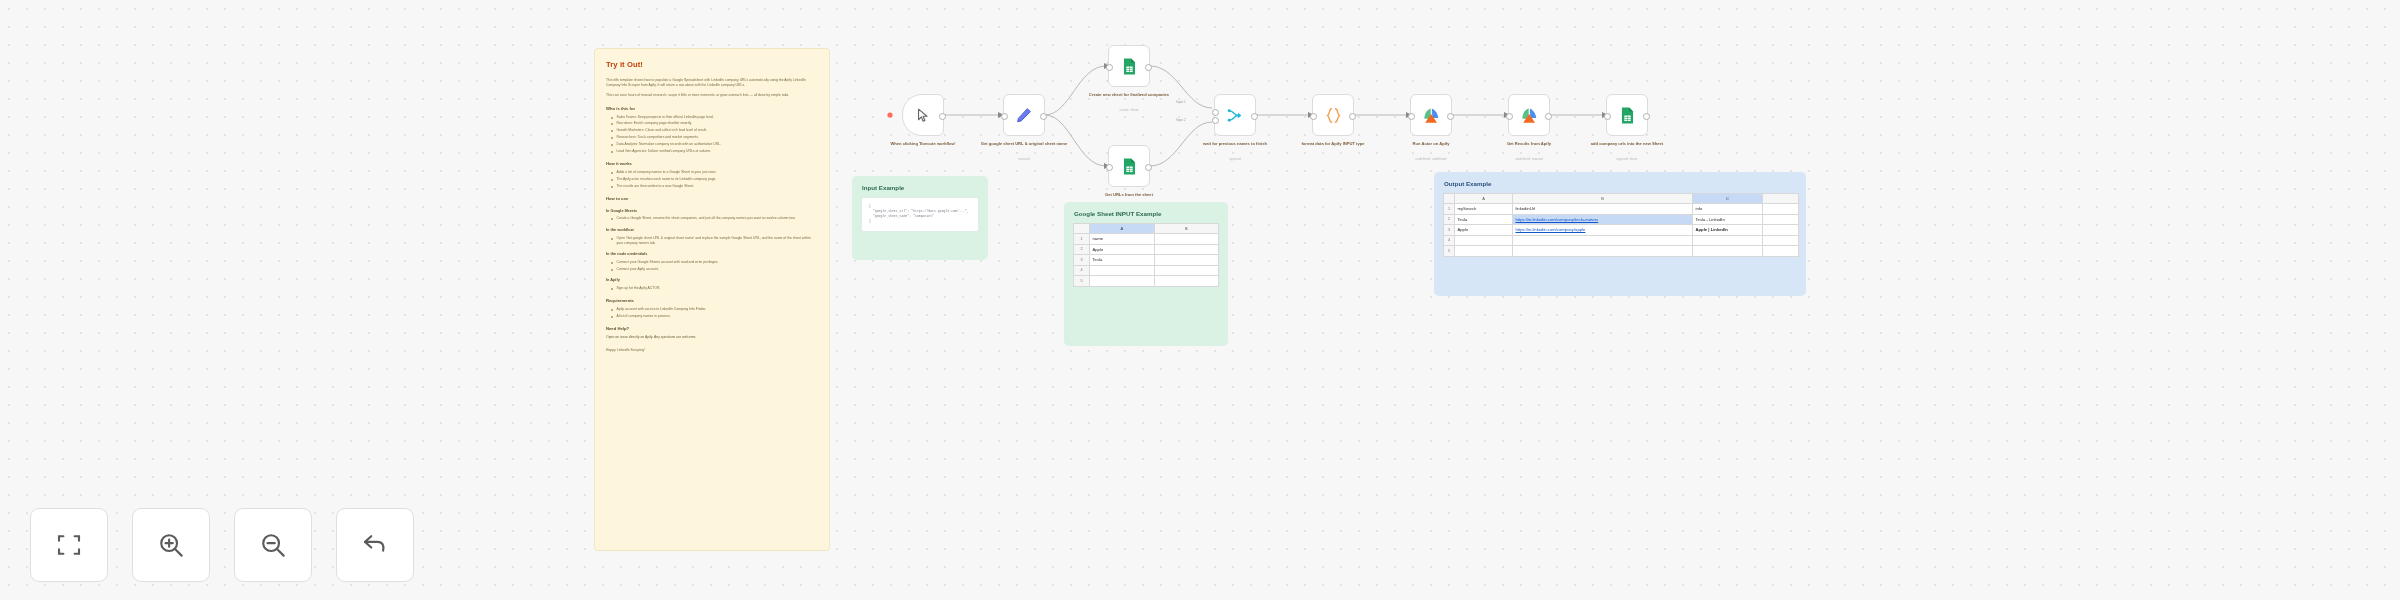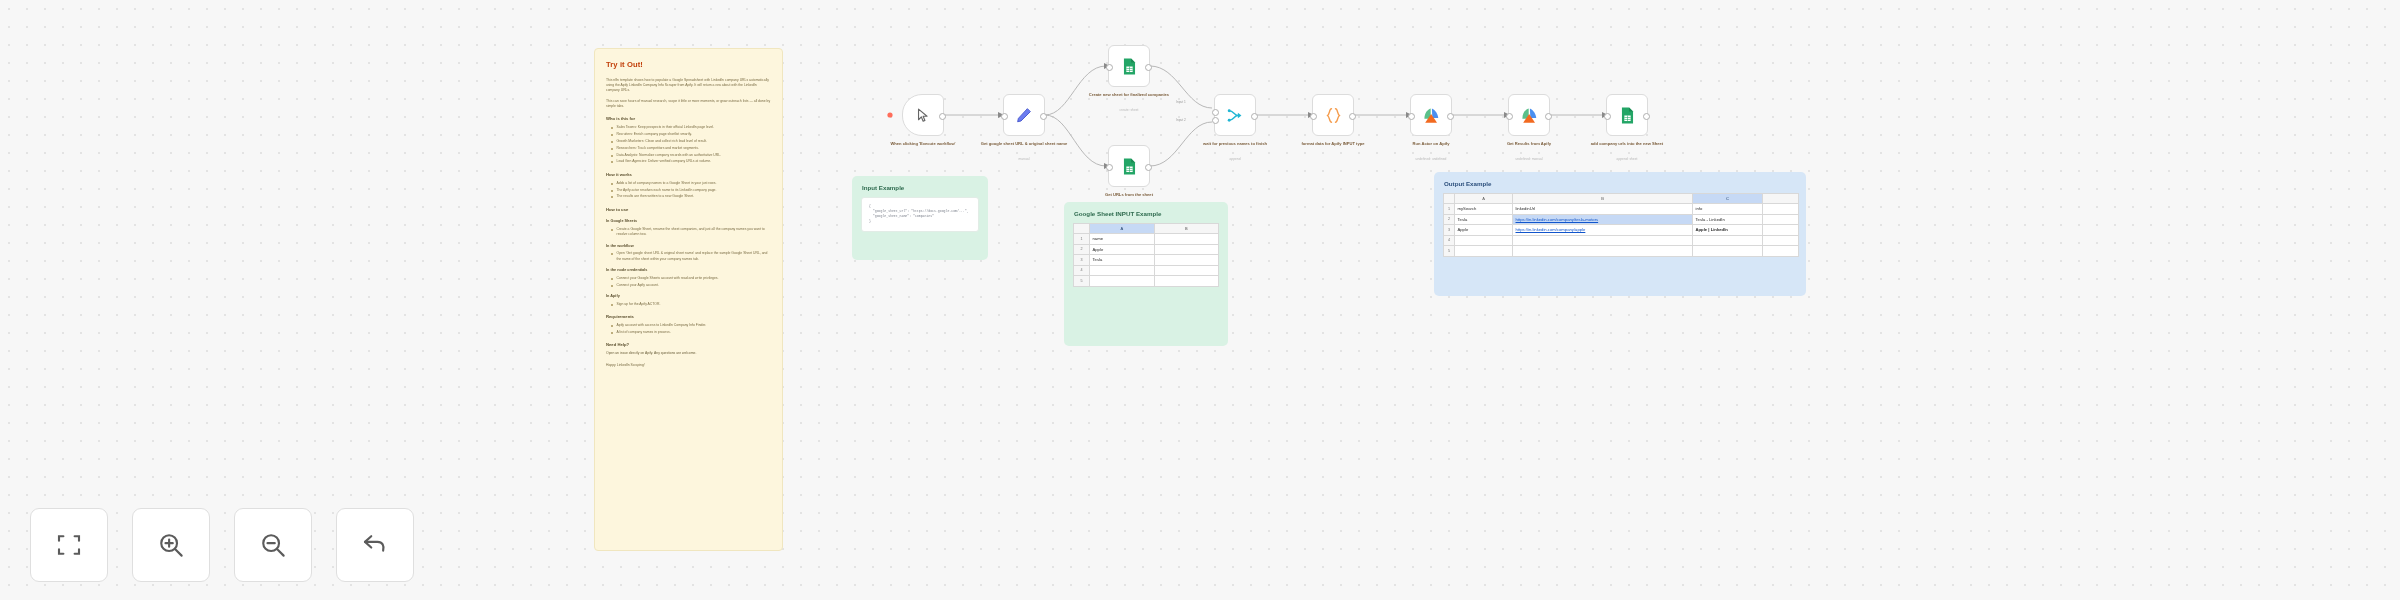--- a/index.html
+++ b/index.html
@@ -23,21 +23,21 @@
     background-image:
       radial-gradient(circle, #e3e3e3 1px, transparent 1.2px);
     background-size: 18px 18px;
   }
 
   
   #sticky-note {
     position: absolute;
     left: 594px;
     top: 48px;
-    width: 189px;
+    width: 236px;
     height: 503px;
     background: #fdf6dd;
     border: 1px solid #f0e6bf;
     border-radius: 4px;
     box-sizing: border-box;
     padding: 10px 11px 8px 11px;
     overflow: hidden;
     color: #6b5f3a;
     font-size: 3.4px;
     line-height: 1.55;

